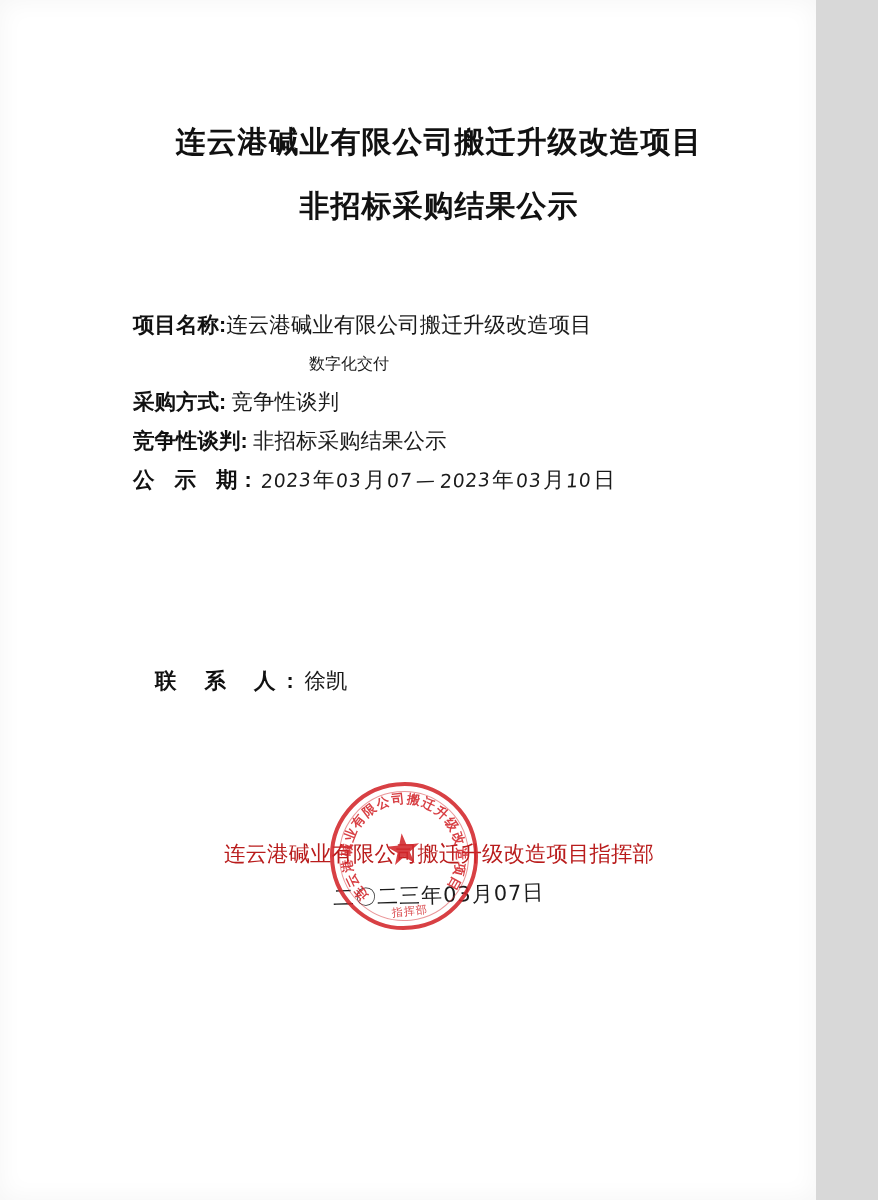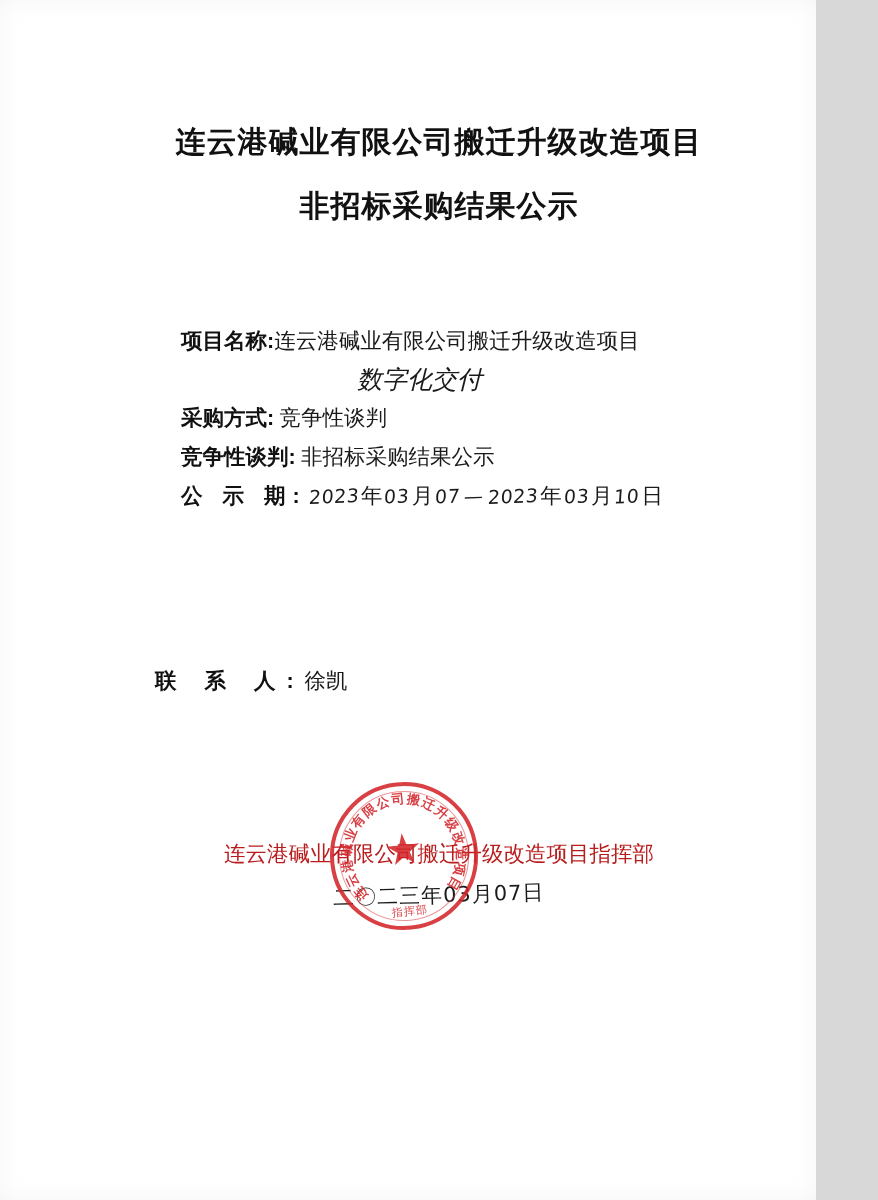--- a/index.html
+++ b/index.html
@@ -52,45 +52,43 @@
     font-weight: bold;
     font-size: 30px;
     letter-spacing: 1px;
     color: #111;
     line-height: 64px;
   }
 
   .fields {
     position: absolute;
     left: 133px;
-    top: 322px;
+    top: 306px;
     width: 600px;
     color: #1a1a1a;
-    margin-left: 48px;
   }
 
   .field-row {
     font-size: 21.5px;
     line-height: 39px;
     white-space: nowrap;
   }
   .field-label {
     font-family: "Liberation Sans", "DejaVu Sans", sans-serif;
     font-weight: bold;
     color: #111;
   }
   .field-value {
     font-family: "Liberation Serif", "DejaVu Serif", serif;
     color: #1a1a1a;
   }
   .field-indent {
     padding-left: 176px;
-    font-size: 25px;
+    font-size: 16px;
     line-height: 38px;
-    font-style: italic;
   }
 
   
   .hand {
     font-family: "DejaVu Sans", sans-serif;
     font-size: 19px;
     color: #1b1b1b;
     display: inline-block;
     transform: rotate(-2deg) skewX(-6deg);
     letter-spacing: 0.5px;

